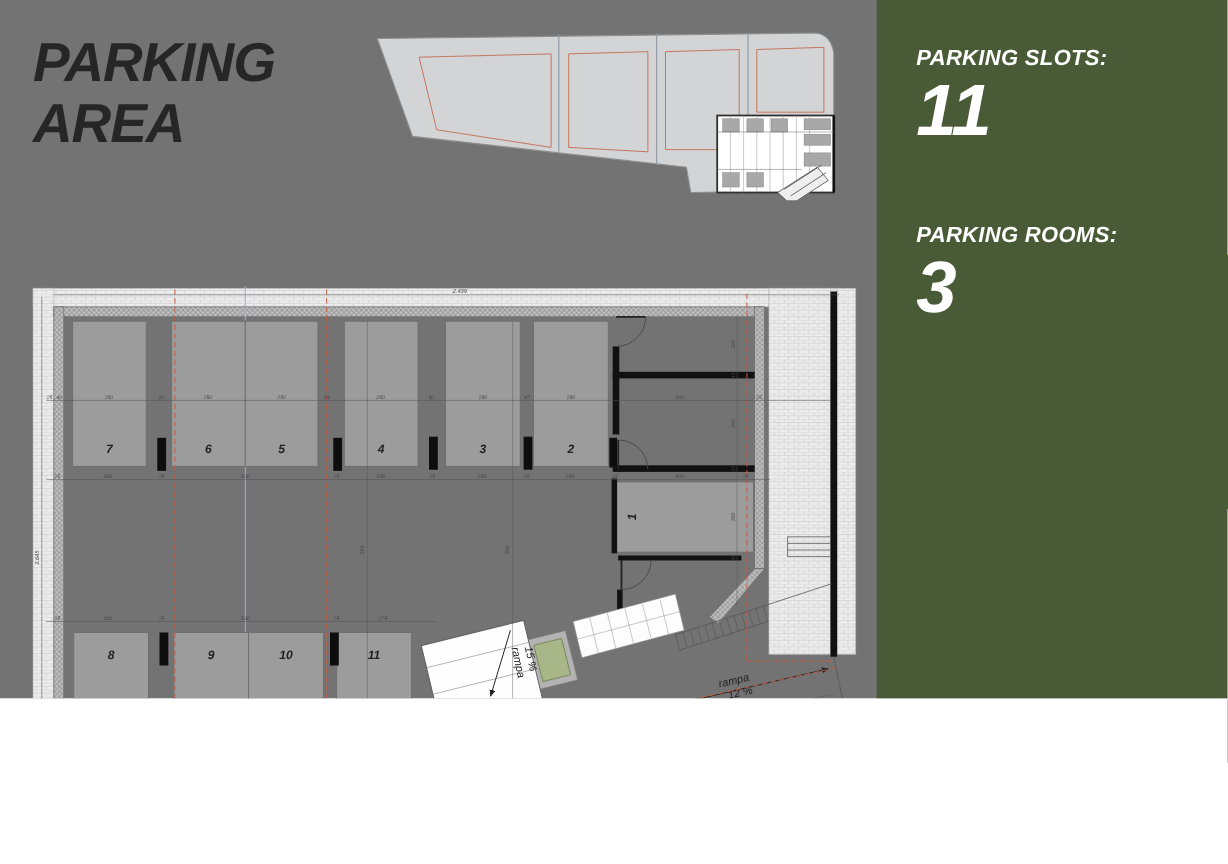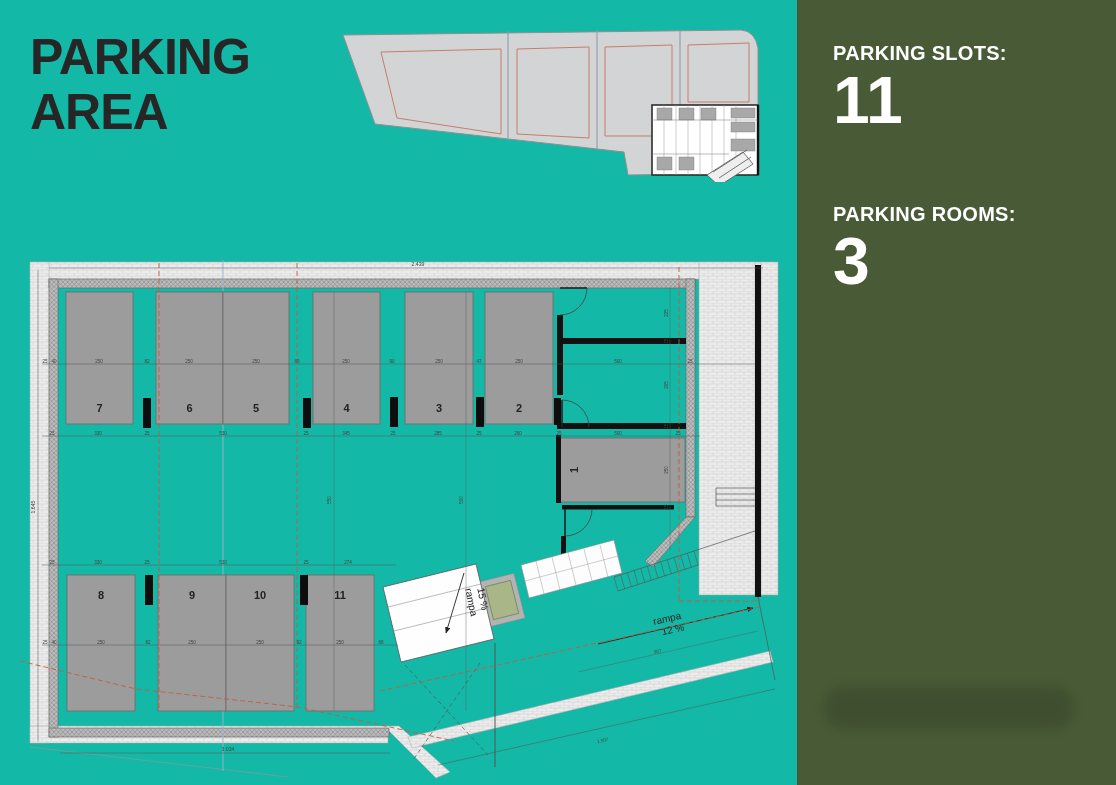--- a/index.html
+++ b/index.html
@@ -1,17 +1,17 @@
 <!DOCTYPE html>
 <html><head>
 <meta charset="utf-8">
 <style>
   html,body{margin:0;padding:0;background:#ffffff;}
-  .page{position:relative;width:1116px;height:785px;background:#14b8a6;overflow:hidden;
-        font-family:"Liberation Sans",sans-serif;}
+  .page{position:relative;width:1116px;height:635px;background:#737373;overflow:hidden;
+        font-family:"Liberation Sans",sans-serif;font-style:italic;}
   .title{position:absolute;left:30px;top:30px;width:280px;
          font-size:50px;line-height:1.1;font-weight:900;letter-spacing:-1px;color:#262626;}
   .mini-plan{position:absolute;left:341px;top:24px;}
   .floor-plan{position:absolute;left:18px;top:255px;}
   .panel{position:absolute;left:797px;top:0;width:319px;height:785px;background:#495B36;}
   .panel .stat{position:absolute;left:36px;color:#ffffff;}
   .stat-label{font-size:20px;font-weight:800;letter-spacing:.3px;white-space:nowrap;}
   .stat-value{font-size:66px;font-weight:800;line-height:1;margin-top:2px;}
   .stat1{top:42px;}
   .stat2{top:203px;}

